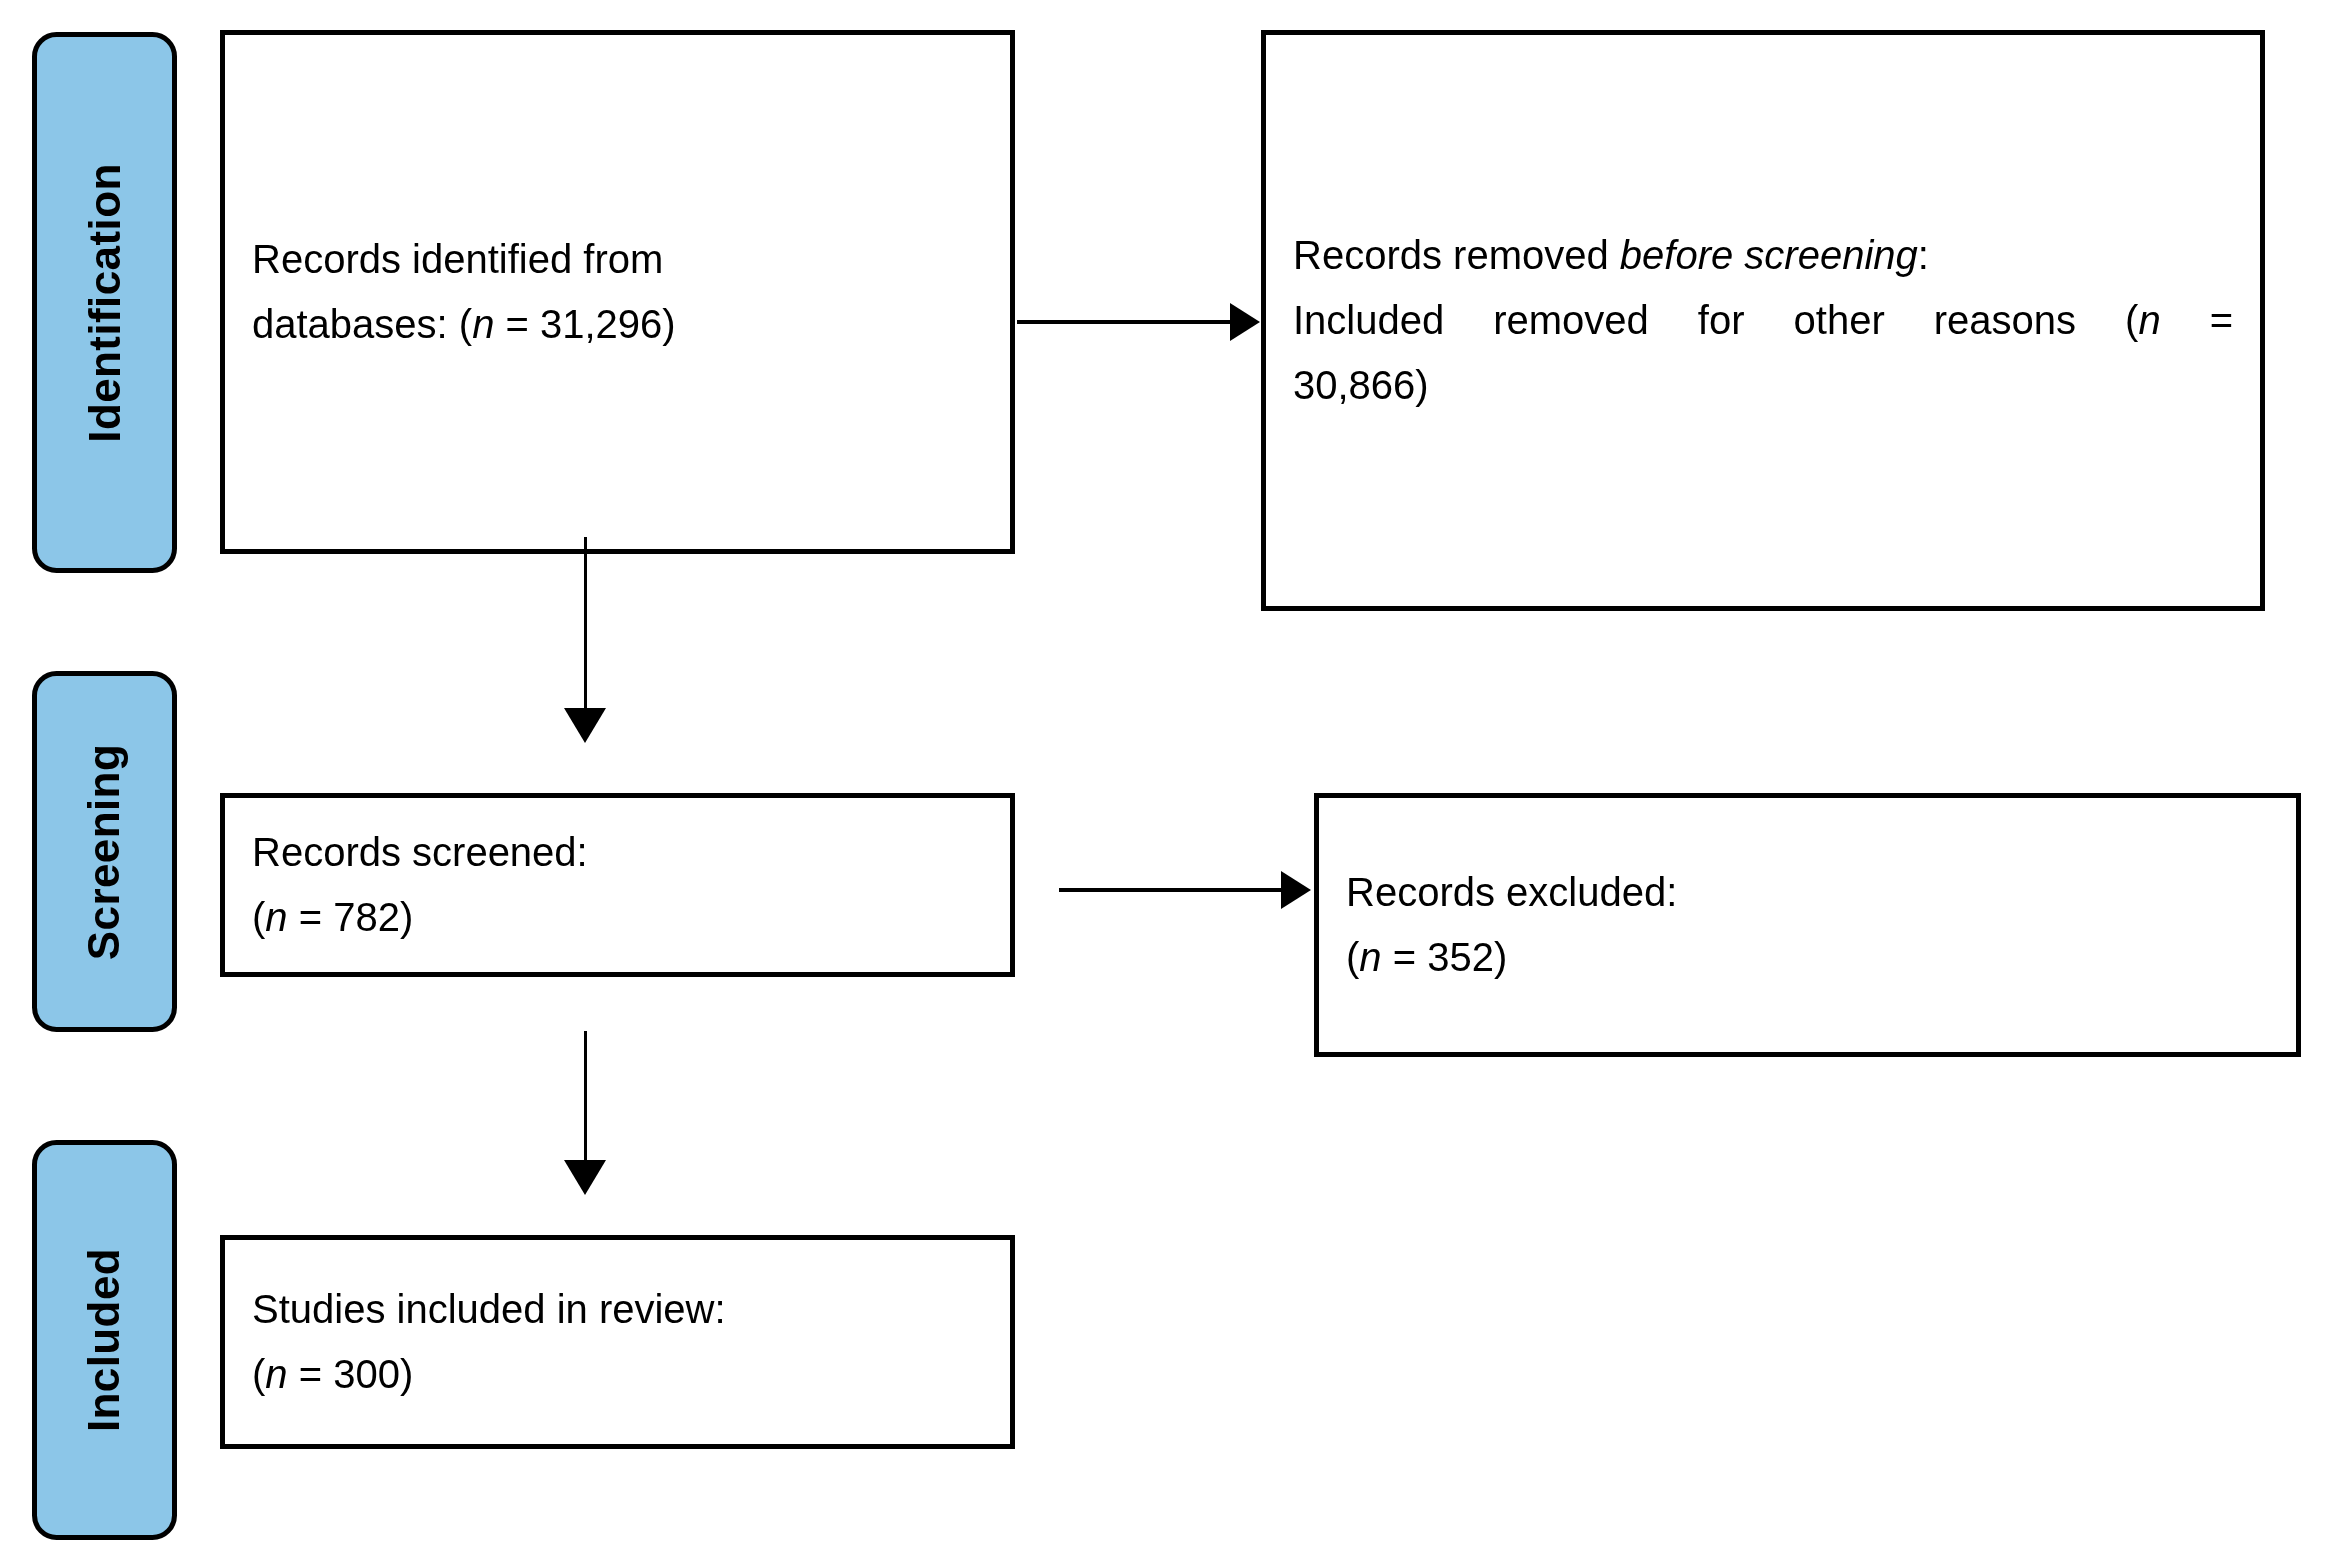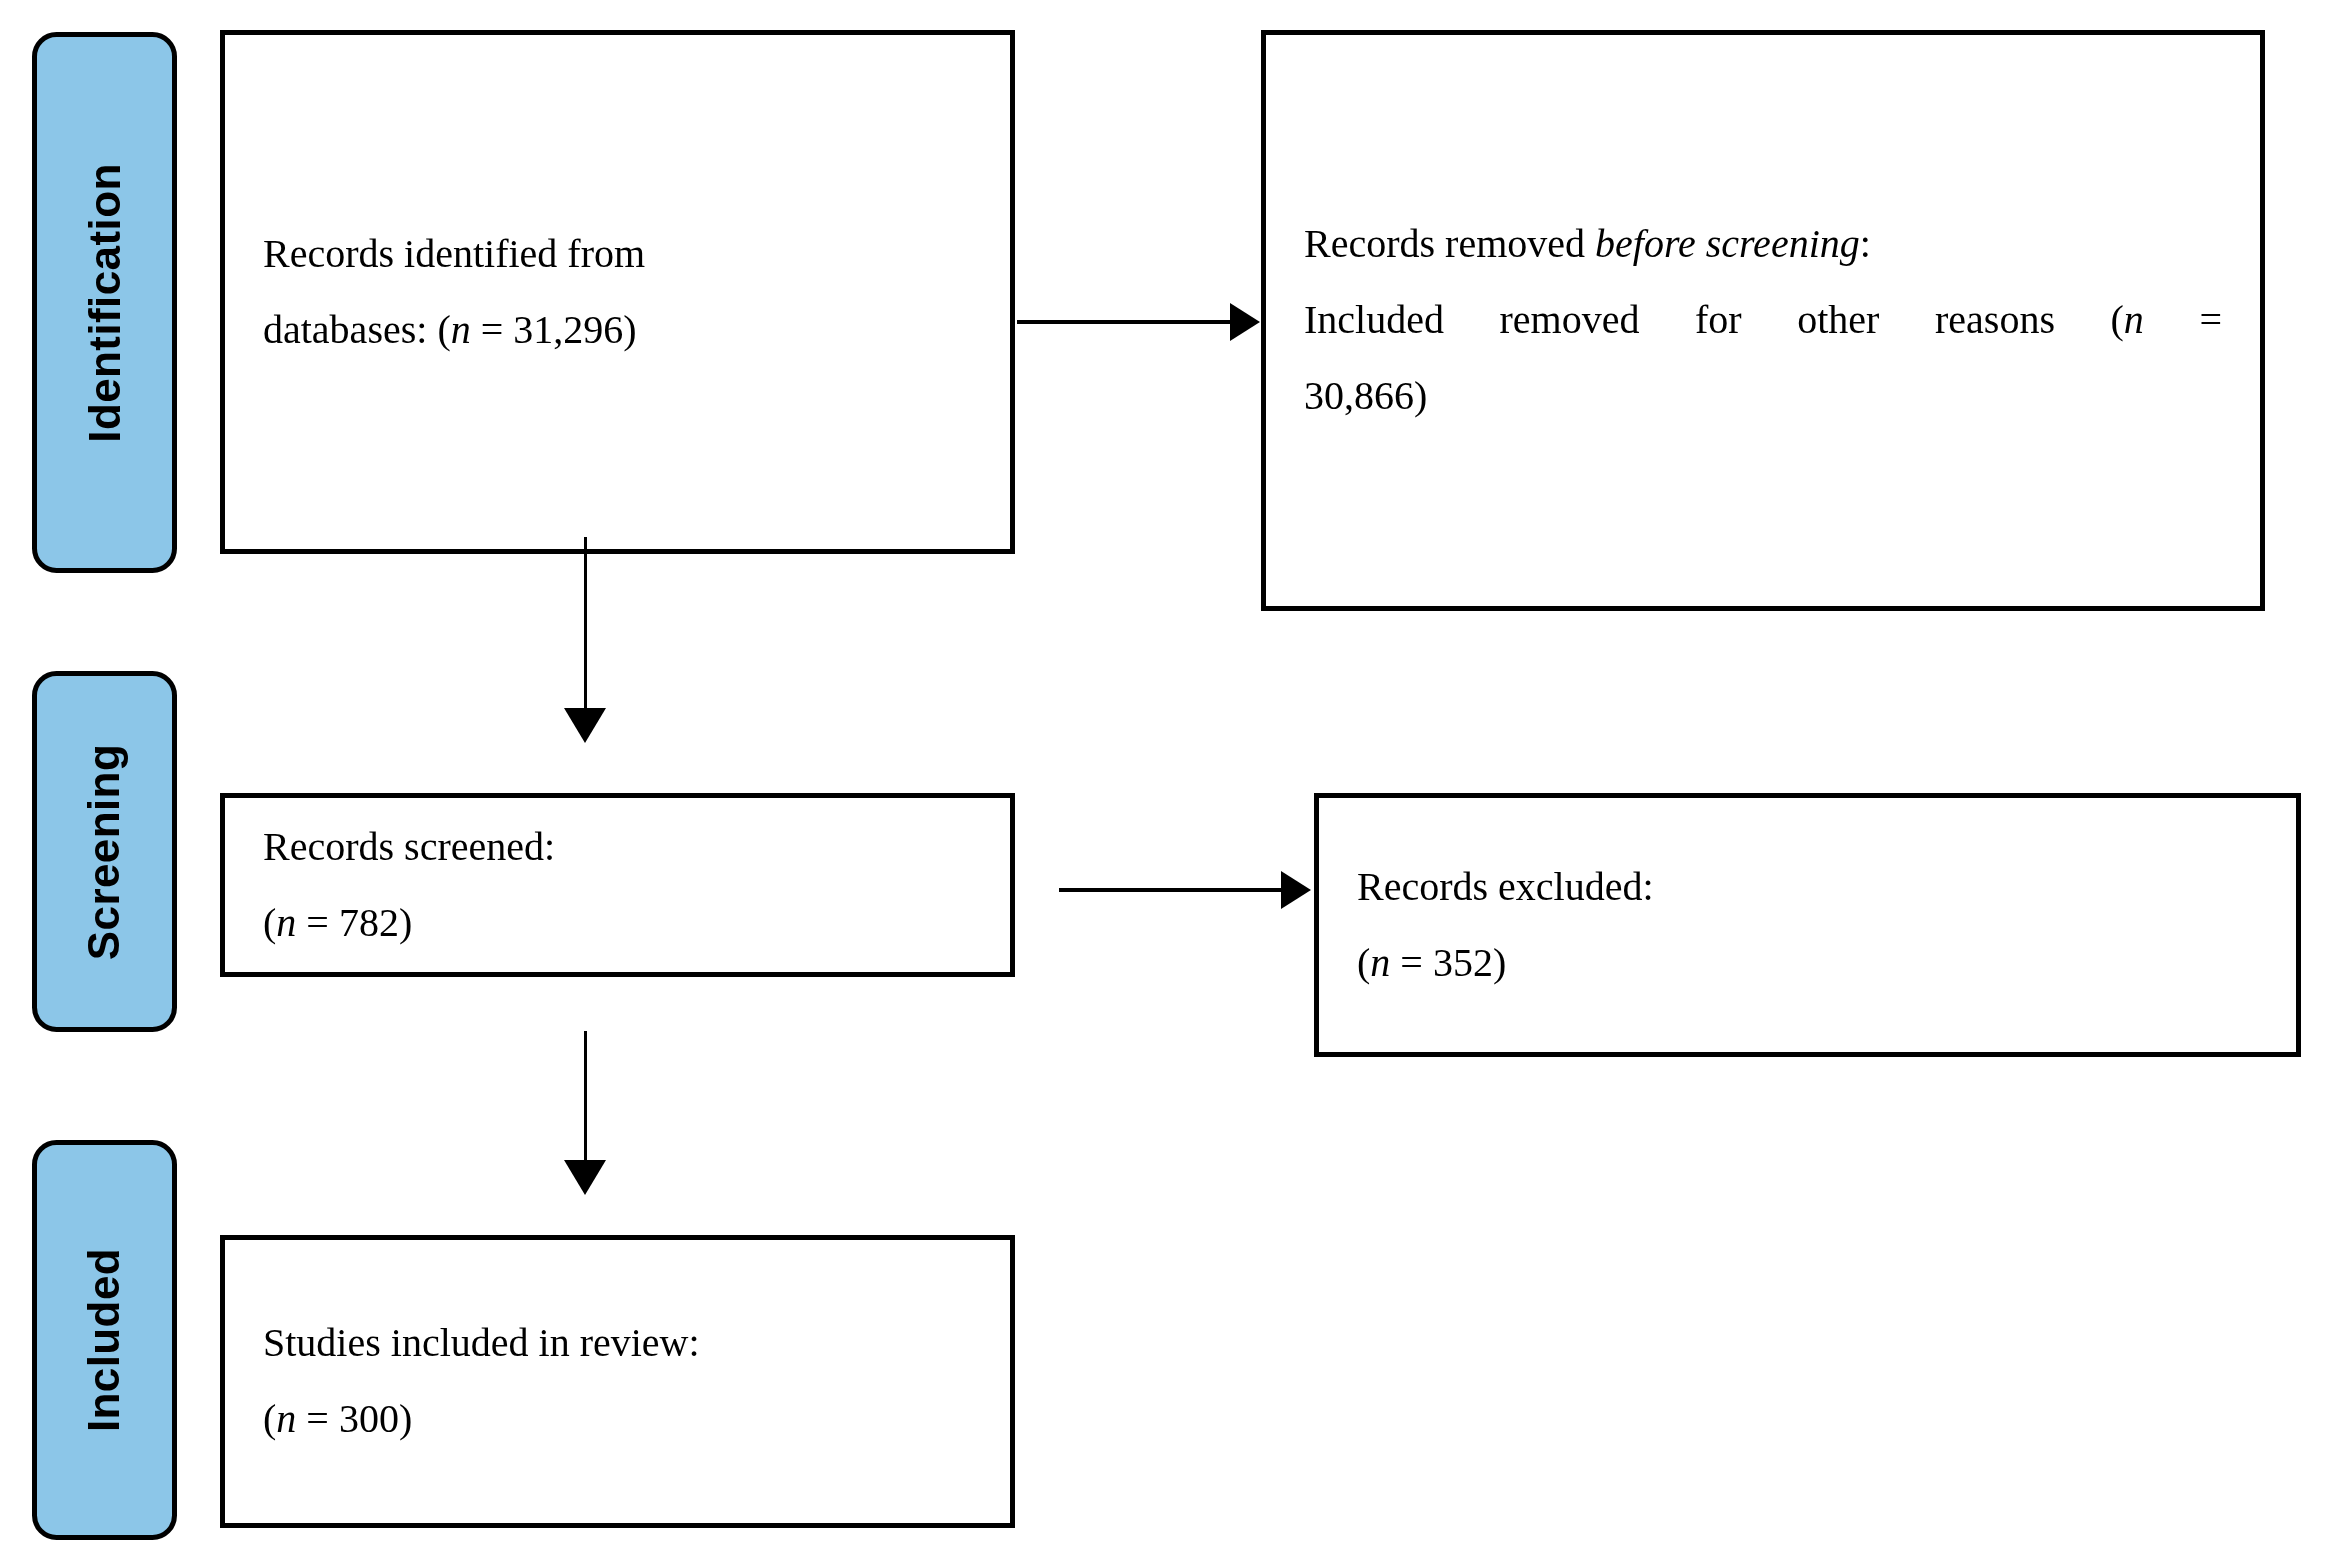--- a/index.html
+++ b/index.html
@@ -48,22 +48,21 @@
     flex-direction: column;
     justify-content: center;
   }
   .flow-box .box-text {
     font-size: 40px;
     line-height: 1.62;
     color: #000000;
     padding: 0 27px;
   }
   .flow-box .box-text p {
-    margin: 11px;
-    font-family: Liberation Serif, serif;
+    margin: 0;
   }
   .box-text .it { font-style: italic; }
   .justified .box-text p.jline {
     text-align: justify;
     text-align-last: justify;
   }
 
   
   .arrow-h, .arrow-v {
     position: absolute;
@@ -144,21 +143,21 @@
     </div>
   </div>
 
   <div class="flow-box" style="left:1314px; top:793px; width:987px; height:264px;">
     <div class="box-text">
       <p>Records excluded:</p>
       <p><span>(</span><span class="it">n</span><span> = 352)</span></p>
     </div>
   </div>
 
-  <div class="flow-box" style="left:220px; top:1235px; width:795px; height:293px;">
+  <div class="flow-box" style="left:220px; top:1235px; width:795px; height:214px;">
     <div class="box-text">
       <p>Studies included in review:</p>
       <p><span>(</span><span class="it">n</span><span> = 300)</span></p>
     </div>
   </div>
 
   <div class="arrow-h" style="left:1017px; top:303px; width:244px; height:38px;">
     <div class="shaft" style="width:216px;"></div>
     <div class="head" style="left:213px;"></div>
   </div>

